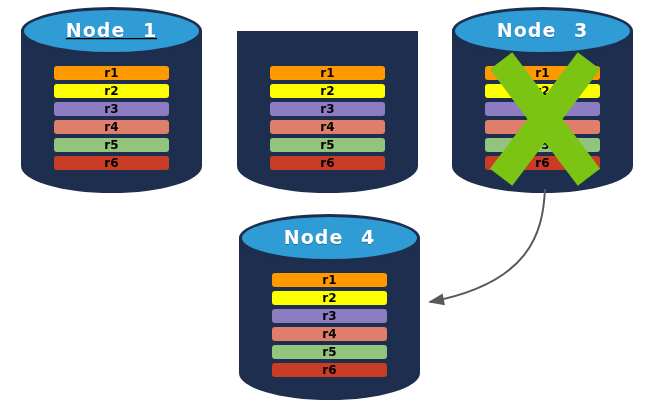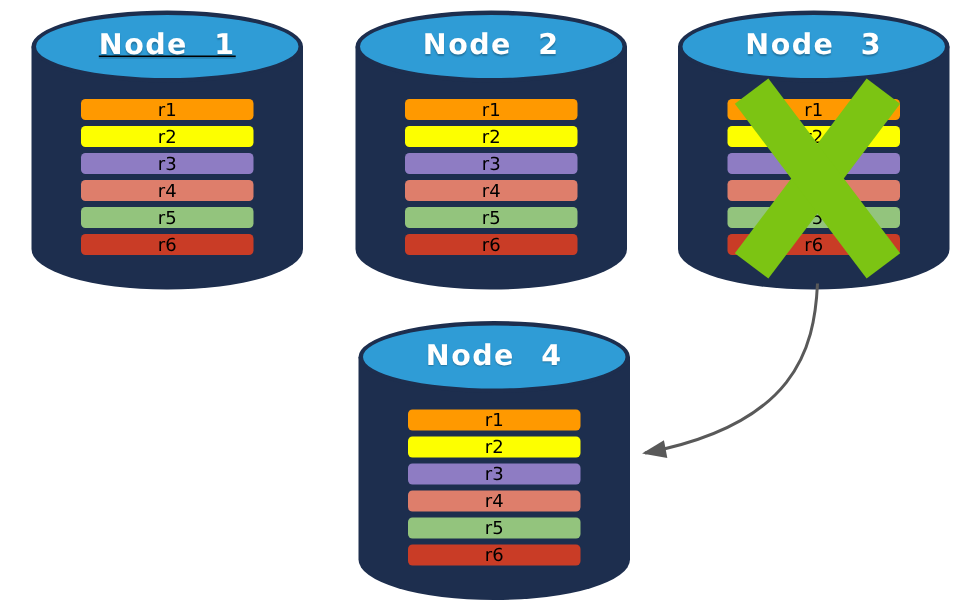--- a/index.html
+++ b/index.html
@@ -25,21 +25,21 @@
     display:flex; align-items:center; justify-content:center;
   }
   .node-title {
     color:#ffffff; font-size:19px; font-weight:bold;
     letter-spacing:1px; word-spacing:10px; padding-bottom:2px;
     text-shadow:0 1px 1px rgba(0,0,0,.25);
   }
   .rows { position:absolute; left:33px; top:59px; width:115px; }
   .row {
     height:14px; margin-bottom:4px; border-radius:3px;
-    font-size:12px; line-height:14px; font-weight:normal;
+    font-size:12px; line-height:14px; font-weight:bold;
     text-align:center; color:#000000;
   }
 
   
   .x-mark { position:absolute; left:470px; top:46px; width:150px; height:146px; }
   .x-bar {
     position:absolute; left:50%; top:50%;
     width:28px; height:146px; background:#7CC413;
   }
   .x-a { transform:translate(-50%,-50%) rotate(37deg); }
@@ -71,23 +71,20 @@
 
   <div class="cyl" style="left:237px; top:7px;">
     <div class="cyl-body" style="background: rgb(29, 46, 78);"></div>
     <div class="rows">
       <div class="row" style="background: rgb(255, 153, 0);">r1</div>
       <div class="row" style="background: rgb(253, 255, 0);">r2</div>
       <div class="row" style="background: rgb(142, 124, 195);">r3</div>
       <div class="row" style="background: rgb(222, 126, 107);">r4</div>
       <div class="row" style="background: rgb(147, 196, 125);">r5</div>
       <div class="row" style="background: rgb(201, 60, 38);">r6</div>
-    </div>
-    <div class="cyl-top" style="background: rgb(47, 156, 214);">
-      <span class="node-title">Node 2</span>
     </div>
   </div>
 
   <div class="cyl" style="left:452px; top:7px;">
     <div class="cyl-body" style="background: rgb(29, 46, 78);"></div>
     <div class="rows">
       <div class="row" style="background: rgb(255, 153, 0);">r1</div>
       <div class="row" style="background: rgb(253, 255, 0);">r2</div>
       <div class="row" style="background: rgb(142, 124, 195);">r3</div>
       <div class="row" style="background: rgb(222, 126, 107);">r4</div>

